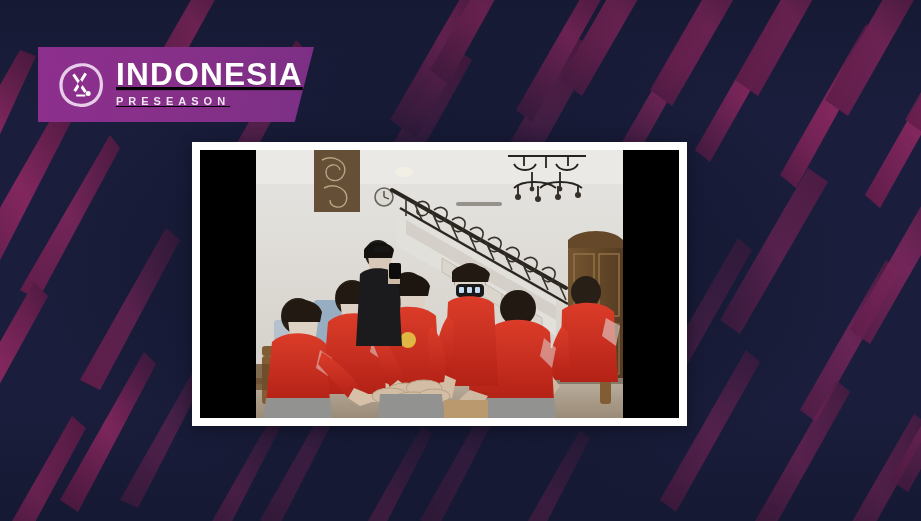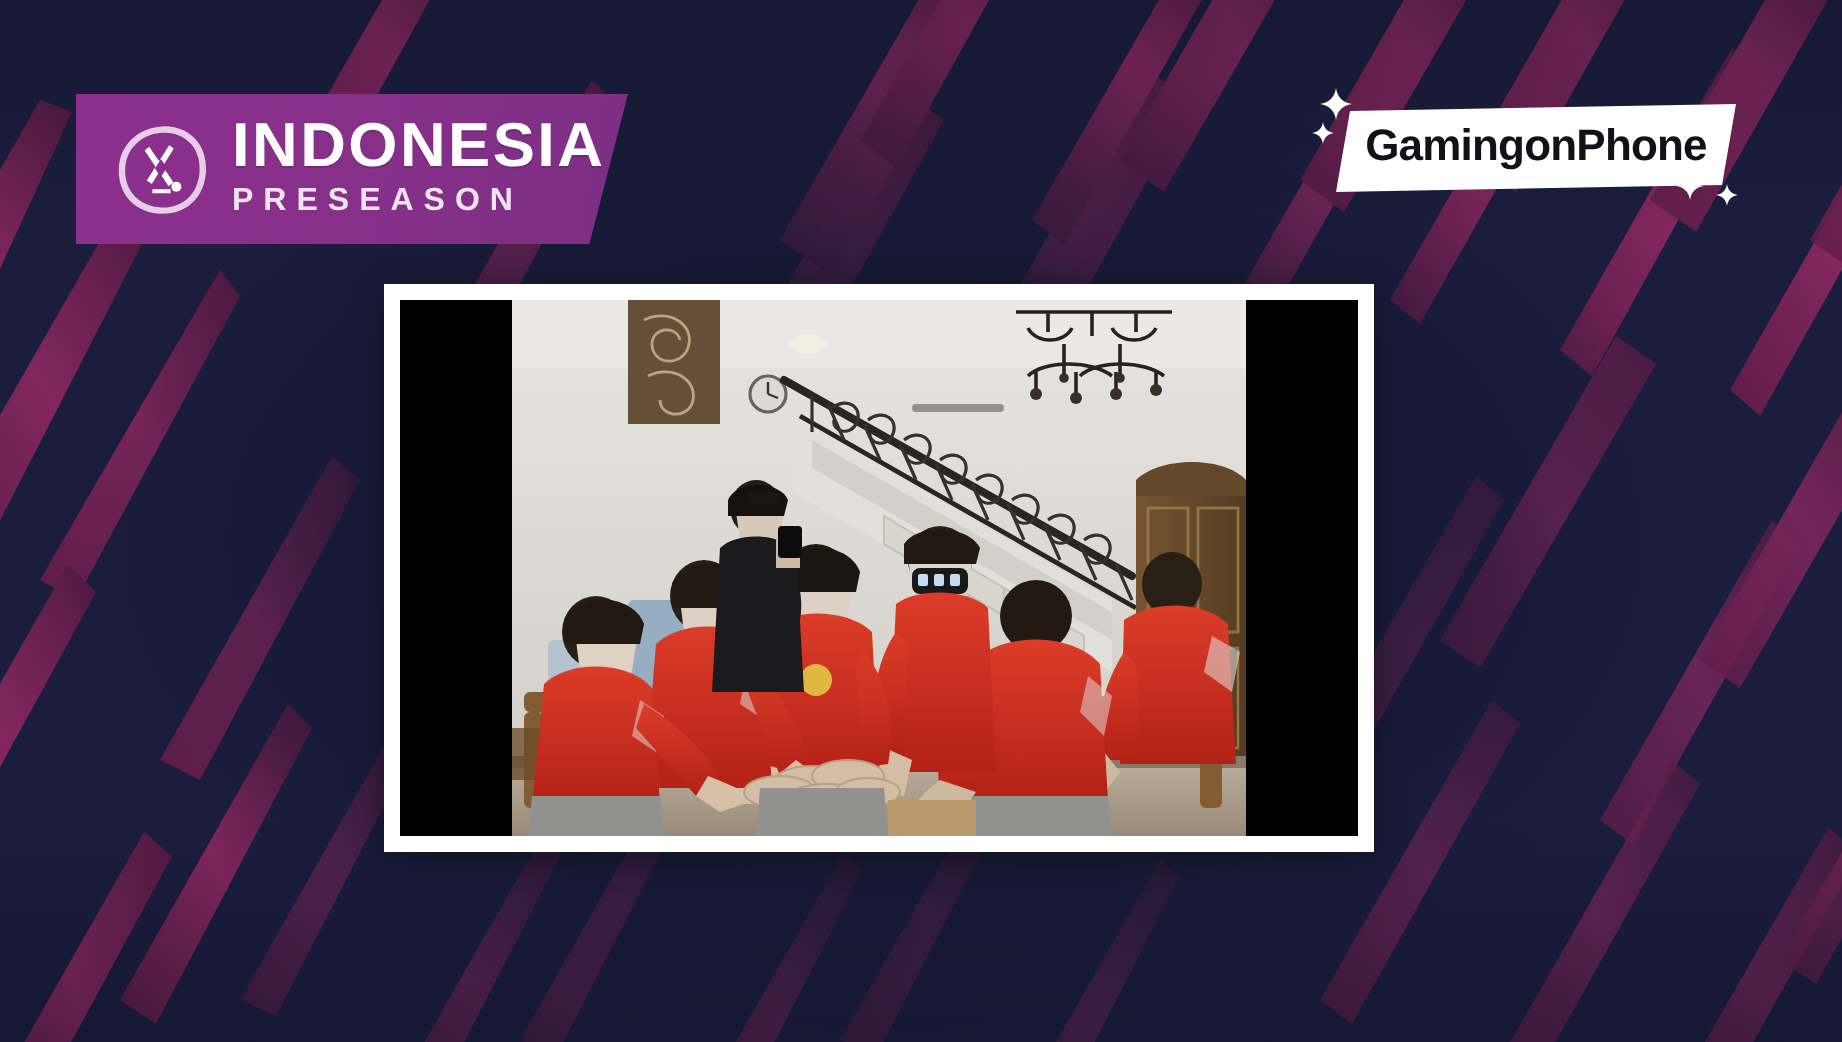--- a/index.html
+++ b/index.html
@@ -31,41 +31,42 @@
   }
 
   
   .indo-banner{
     position:absolute; left:38px; top:47px;
     width:276px; height:75px;
     background:linear-gradient(100deg,#8d2f8d 0%,#87308a 45%,#7c2f85 100%);
     clip-path:polygon(0 0, 100% 0, 93% 100%, 0% 100%);
     display:flex; align-items:center;
     padding-left:18px;
+    text-decoration:underline;
   }
   .indo-emblem{
     width:50px; height:50px; flex:0 0 50px;
     position:relative; margin-right:10px;
   }
   .indo-emblem svg{ width:100%; height:100%; display:block; }
   .indo-text{ display:flex; flex-direction:column; justify-content:center; padding-bottom:2px;}
   .indo-title{
     color:#ffffff;
     font-size:31px;
     font-weight:bold;
     letter-spacing:1.2px;
     line-height:.98;
     font-family:"Liberation Sans Narrow","Liberation Sans",sans-serif;
     transform:scaleX(1.02);
     transform-origin:left center;
     text-shadow:0 1px 0 rgba(0,0,0,.12);
   }
   .indo-sub{
     color:#f0e3f0;
-    font-size:16px;
+    font-size:11px;
     font-weight:bold;
     letter-spacing:5.0px;
     line-height:1;
     margin-top:5px;
   }
 
   
   .gop-wrap{
     position:absolute; left:656px; top:44px;
     width:216px; height:64px;
@@ -206,47 +207,20 @@
         <circle cx="32.2" cy="33.4" r="2.5" fill="#ffffff"></circle>
         <path d="M20.2,34.6 L29.3,34.6 L29.3,36.6 L20.2,36.6 Z" fill="#ffffff"></path>
       </svg>
     </div>
     <div class="indo-text">
       <div class="indo-title">INDONESIA</div>
       <div class="indo-sub">PRESEASON</div>
     </div>
   </div>
 
-  <div class="gop-wrap">
-    <div class="spark" style="left:4px; top:0px;">
-      <svg width="16" height="16" viewBox="0 0 16 16" xmlns="http://www.w3.org/2000/svg">
-        <path d="M8,0 C8.7,4.6 11.4,7.3 16,8 C11.4,8.7 8.7,11.4 8,16 C7.3,11.4 4.6,8.7 0,8 C4.6,7.3 7.3,4.6 8,0 Z" fill="#ffffff"></path>
-      </svg>
-    </div>
-    <div class="spark" style="left:0px; top:17px;">
-      <svg width="11" height="11" viewBox="0 0 16 16" xmlns="http://www.w3.org/2000/svg">
-        <path d="M8,0 C8.7,4.6 11.4,7.3 16,8 C11.4,8.7 8.7,11.4 8,16 C7.3,11.4 4.6,8.7 0,8 C4.6,7.3 7.3,4.6 8,0 Z" fill="#ffffff"></path>
-      </svg>
-    </div>
-
-    <div class="gop-banner">
-      <span class="gop-text">GamingonPhone</span>
-    </div>
-
-    <div class="spark" style="left:182px; top:42px;">
-      <svg width="14" height="14" viewBox="0 0 16 16" xmlns="http://www.w3.org/2000/svg">
-        <path d="M8,0 C8.7,4.6 11.4,7.3 16,8 C11.4,8.7 8.7,11.4 8,16 C7.3,11.4 4.6,8.7 0,8 C4.6,7.3 7.3,4.6 8,0 Z" fill="#ffffff"></path>
-      </svg>
-    </div>
-    <div class="spark" style="left:202px; top:48px;">
-      <svg width="11" height="11" viewBox="0 0 16 16" xmlns="http://www.w3.org/2000/svg">
-        <path d="M8,0 C8.7,4.6 11.4,7.3 16,8 C11.4,8.7 8.7,11.4 8,16 C7.3,11.4 4.6,8.7 0,8 C4.6,7.3 7.3,4.6 8,0 Z" fill="#ffffff"></path>
-      </svg>
-    </div>
-  </div>
 
   <div class="photo-frame">
     <div class="photo">
       <div class="photo-inner">
         <svg viewBox="0 0 367 268" preserveAspectRatio="xMidYMid slice" xmlns="http://www.w3.org/2000/svg">
           <defs>
             <linearGradient id="wallg" x1="0" y1="0" x2="0" y2="1">
               <stop offset="0" stop-color="#f4f2ee"></stop>
               <stop offset="1" stop-color="#dcd8d1"></stop>
             </linearGradient>

